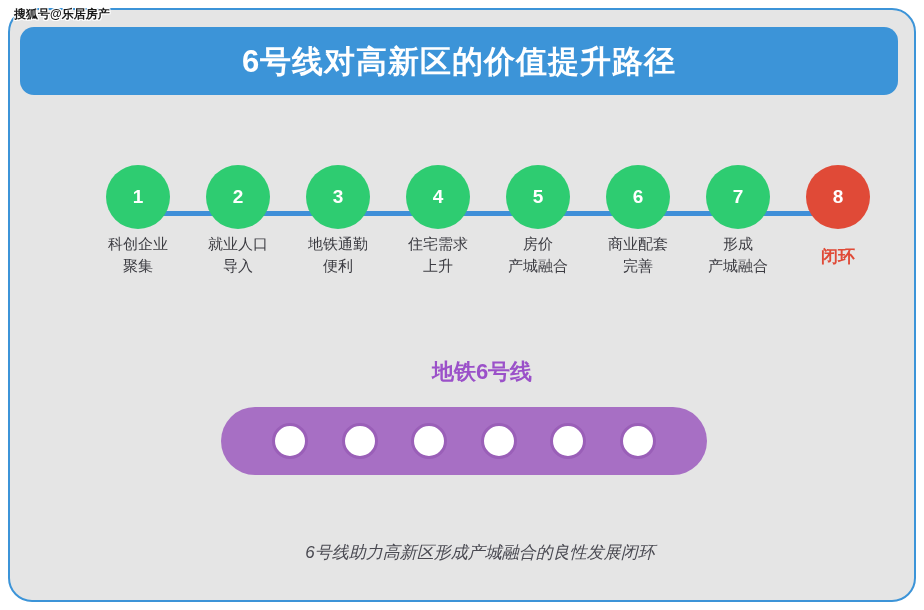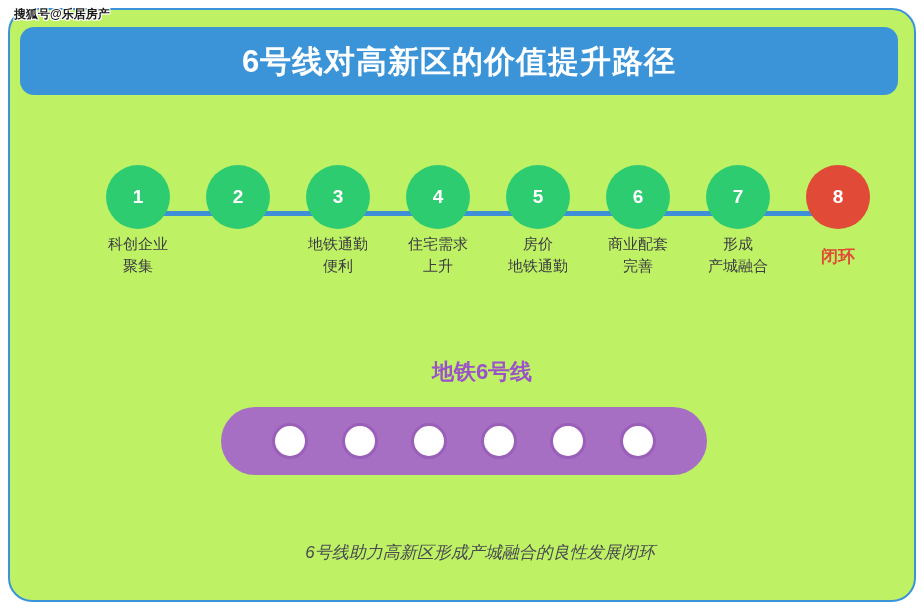--- a/index.html
+++ b/index.html
@@ -19,21 +19,21 @@
     background: #ffffff;
   }
 
   
   .card {
     position: absolute;
     left: 8px;
     top: 8px;
     width: 908px;
     height: 594px;
-    background: #bef264;
+    background: #e5e5e5;
     border: 2px solid #3c94d8;
     border-radius: 24px;
     overflow: hidden;
   }
 
   
   .watermark {
     position: absolute;
     left: 14px;
     top: 6px;
@@ -208,38 +208,40 @@
       <div class="step-list">
 
         <div class="step">
           <div class="bubble">1</div>
           <div class="step-label">科创企业
 聚集</div>
         </div>
 
         <div class="step">
           <div class="bubble">2</div>
+          <div class="step-label">就业人口
+导入</div>
         </div>
 
         <div class="step">
           <div class="bubble">3</div>
           <div class="step-label">地铁通勤
 便利</div>
         </div>
 
         <div class="step">
           <div class="bubble">4</div>
           <div class="step-label">住宅需求
 上升</div>
         </div>
 
         <div class="step">
           <div class="bubble">5</div>
           <div class="step-label">房价
-地铁通勤</div>
+产城融合</div>
         </div>
 
         <div class="step">
           <div class="bubble">6</div>
           <div class="step-label">商业配套
 完善</div>
         </div>
 
         <div class="step">
           <div class="bubble">7</div>

